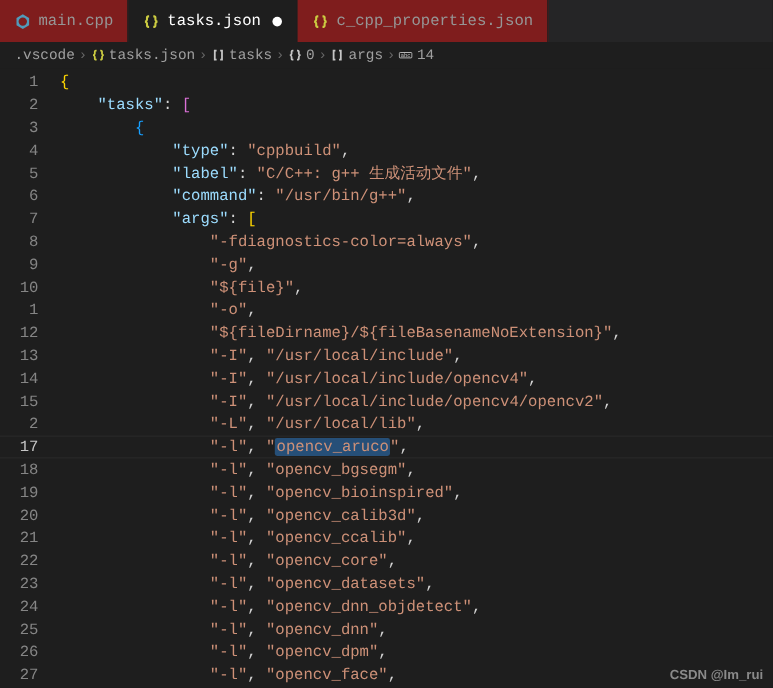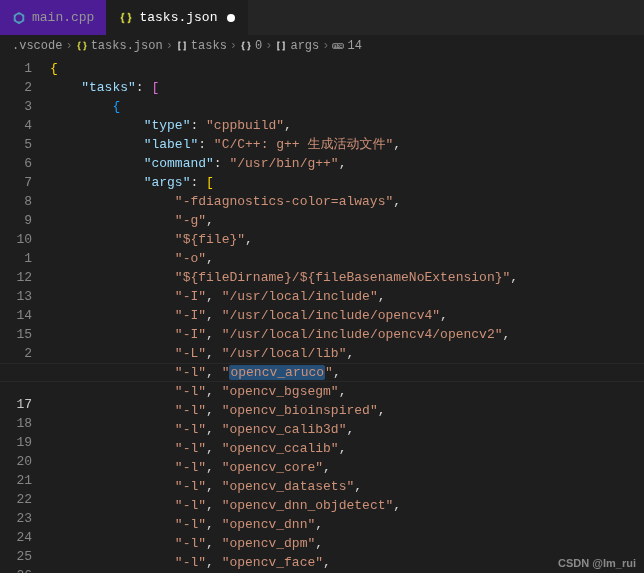--- a/index.html
+++ b/index.html
@@ -16,21 +16,21 @@
 .tabs {
   display: flex;
   background: #252526;
   height: 35px;
 }
 .tab {
   display: flex;
   align-items: center;
   padding: 0 12px;
   gap: 6px;
-  background: #4c1d95;
+  background: #7f1d1d;
   color: #969696;
   border-right: 1px solid #1e1e1e;
   cursor: pointer;
   font-size: 13px;
 }
 .tab.active {
   background: #1e1e1e;
   color: #ffffff;
 }
 .tab-icon {
@@ -74,21 +74,21 @@
 .gutter {
   width: 50px;
   text-align: right;
   padding-right: 18px;
   color: #858585;
   user-select: none;
   line-height: 19px;
   font-size: 13px;
   padding-top: 2px;
 }
-.gutter .ln.active { color: #c6c6c6; margin-top: 32px; }
+.gutter .ln.active { color: #c6c6c6; }
 .code {
   flex: 1;
   line-height: 19px;
   font-size: 13px;
   white-space: pre;
   padding-top: 2px;
 }
 .code .row { height: 19px; }
 .p { color: #d4d4d4; } 
 .y { color: #ffd700; } 
@@ -134,20 +134,28 @@
     <span>main.cpp</span>
   </div>
   <div class="tab active">
     <span class="tab-icon json">
       <svg viewBox="0 0 16 16" width="14" height="14">
           <path fill="currentColor" d="M5 2c-1 0-2 1-2 2v2c0 1-1 1-1 1v2s1 0 1 1v2c0 1 1 2 2 2h1v-2H5v-2c0-1-1-2-1-2s1-1 1-2V4h1V2H5zm6 0h-1v2h1v2c0 1 1 2 1 2s-1 1-1 2v2h-1v2h1c1 0 2-1 2-2v-2c0-1 1-1 1-1V7s-1 0-1-1V4c0-1-1-2-2-2z"></path>
         </svg>
     </span>
     <span>tasks.json</span>
     <span class="dirty-dot"></span>
+  </div>
+  <div class="tab">
+    <span class="tab-icon json">
+      <svg viewBox="0 0 16 16" width="14" height="14">
+          <path fill="currentColor" d="M5 2c-1 0-2 1-2 2v2c0 1-1 1-1 1v2s1 0 1 1v2c0 1 1 2 2 2h1v-2H5v-2c0-1-1-2-1-2s1-1 1-2V4h1V2H5zm6 0h-1v2h1v2c0 1 1 2 1 2s-1 1-1 2v2h-1v2h1c1 0 2-1 2-2v-2c0-1 1-1 1-1V7s-1 0-1-1V4c0-1-1-2-2-2z"></path>
+        </svg>
+    </span>
+    <span>c_cpp_properties.json</span>
   </div>
 </div>
 
 <div class="breadcrumb">
   <span>.vscode</span>
   <span class="sep">›</span>
   <span class="bc-icon">
       <svg viewBox="0 0 16 16">
         <path fill="#cbcb41" d="M5 2c-1 0-2 1-2 2v2c0 1-1 1-1 1v2s1 0 1 1v2c0 1 1 2 2 2h1v-2H5v-2c0-1-1-2-1-2s1-1 1-2V4h1V2H5zm6 0h-1v2h1v2c0 1 1 2 1 2s-1 1-1 2v2h-1v2h1c1 0 2-1 2-2v-2c0-1 1-1 1-1V7s-1 0-1-1V4c0-1-1-2-2-2z"></path>
       </svg>

